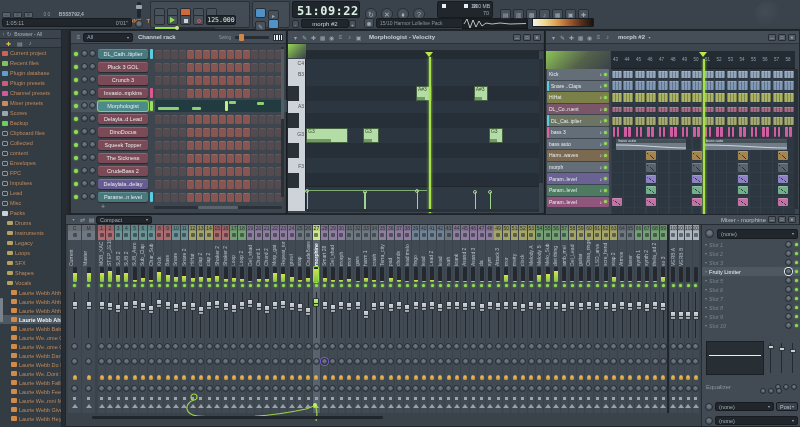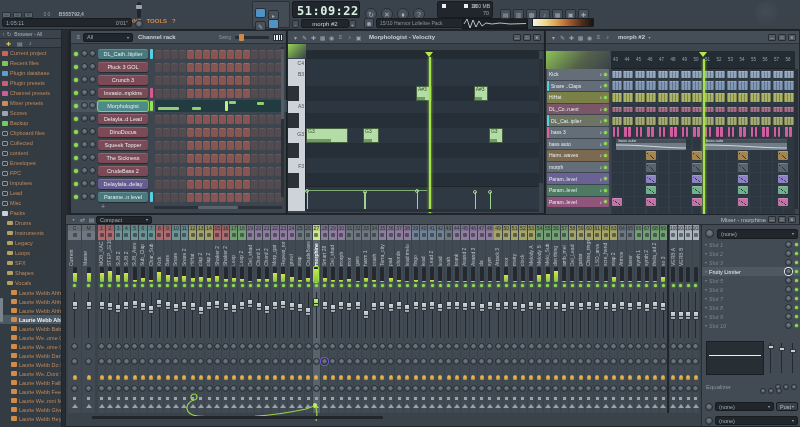--- a/index.html
+++ b/index.html
@@ -82,20 +82,36 @@
     <div class="abs inset" style="left:2px;top:18px;width:130px;height:9px;">
       <span class="abs" style="left:3px;top:1px;font-size:5.5px;color:#97a2ac;">1:05:11</span>
       <span class="abs" style="right:3px;top:1px;font-size:5.5px;color:#97a2ac;">0'01"</span>
     </div>
 
     <div class="abs" style="left:137px;top:2px;width:4px;height:16px;background:#20262b;border-radius:2px;">
       <div class="abs" style="left:-1px;top:3px;width:6px;height:4px;background:#9aa4ae;border-radius:1px;"></div>
     </div>
     <div class="abs knob" style="left:135px;top:20px;width:8px;height:8px;"></div>
 
+    <div class="panel" style="left:150px;top:1px;width:100px;height:27px;">
+      <div class="abs" style="left:3px;top:2px;">
+        <span class="tbtn"></span><span class="tbtn"></span><span class="tbtn orange"></span><span class="tbtn"></span><span class="tbtn"></span>
+      </div>
+      <div class="abs" style="left:3px;top:13px;display:flex;align-items:center;">
+        <span class="tbtn"></span>
+        <span class="tbtn"><span style="display:inline-block;width:0;height:0;border-top:3px solid transparent;border-bottom:3px solid transparent;border-left:5px solid #8fe050;"></span></span>
+        <span class="tbtn"><span style="display:inline-block;width:4px;height:4px;background:#cfd6db;"></span></span>
+        <span class="tbtn"><span style="display:inline-block;width:4px;height:4px;border-radius:50%;border:1px solid #d05a5a;"></span></span>
+        <span class="inset lcd" style="width:30px;height:10px;font-size:6.5px;line-height:9px;text-align:center;">125.000</span>
+      </div>
+      <div class="abs" style="left:4px;top:25px;width:60px;height:2px;background:#272d33;">
+          <div class="abs" style="left:0;top:0;width:22px;height:2px;background:#9ae24a;"></div>
+          <div class="abs" style="left:20px;top:-1px;width:4px;height:4px;border-radius:50%;background:#cfe8a0;"></div>
+        </div>
+    </div>
 
     <div class="panel" style="left:252px;top:1px;width:38px;height:27px;">
       <div class="abs" style="left:2px;top:2px;">
         <span class="tbtn blue"></span><span class="tbtn">▸</span>
       </div>
       <div class="abs" style="left:2px;top:13px;">
         <span class="tbtn">✎</span><span class="tbtn blue"></span>
       </div>
 
     </div>

